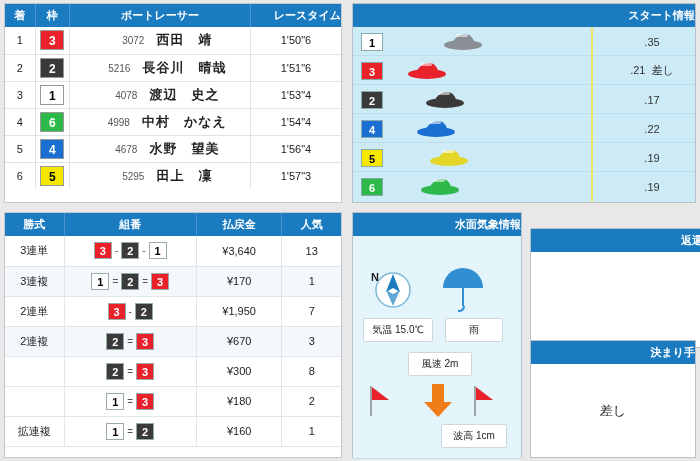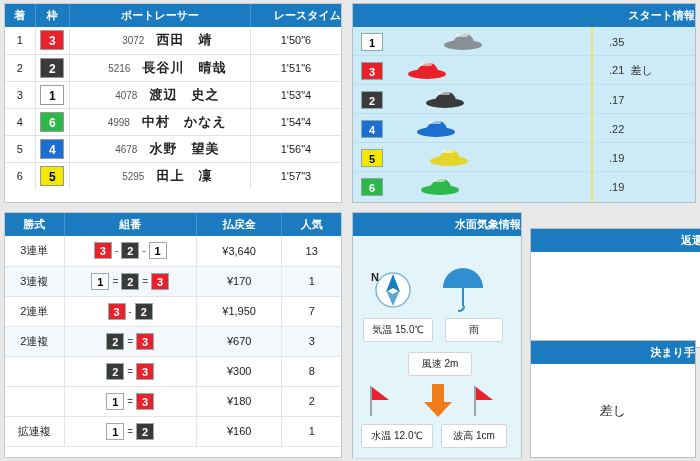--- a/index.html
+++ b/index.html
@@ -94,21 +94,21 @@
   .start-frame {
     width: 22px; height: 18px; line-height: 18px;
     text-align:center; font-weight:bold; font-size:11px;
     margin-left: 8px; border:1px solid #8aa; flex: 0 0 auto;
   }
   .boat-zone { position: relative; flex: 1 1 auto; height: 29px; }
   .boat {
     position: absolute; top: 4px;
     width: 42px; height: 20px;
   }
-  .st-val { width: 86px; text-align: left; font-size: 11px; color:#333; flex:0 0 auto;}
+  .st-val { width: 86px; text-align: center; font-size: 11px; color:#333; flex:0 0 auto;}
   .st-note { font-size:11px; }
   .start-line {
     position: absolute;
     top: 0; bottom: 0;
     width: 2px;
     background: #e8e46a;
   }
 
   
   #payout { left: 4px; top: 212px; width: 338px; height: 246px; border:1px solid #c3c9ce; background:#fff; overflow:hidden;}
@@ -417,21 +417,20 @@
       </svg>
       <svg class="flag" id="flag-r" viewBox="0 0 26 30">
         <line x1="4" y1="0" x2="4" y2="30" stroke="#888" stroke-width="1.5"></line>
         <polygon points="5,1 22,14 5,14" fill="#e8212b"></polygon>
       </svg>
 
       <svg class="arrow-down" viewBox="0 0 30 34">
         <polygon points="9,0 21,0 21,18 29,18 15,33 1,18 9,18" fill="#f07c1a"></polygon>
       </svg>
 
-      <div class="wbox" id="w-water">水温 12.0℃</div>
       <div class="wbox" id="w-wave">波高 1cm</div>
     </div>
     <div class="stand-bar">スタンド</div>
   </div>
 
   <div class="panel" id="refund">
     <div class="panel-head">返還</div>
     <div class="refund-body"></div>
   </div>
 

